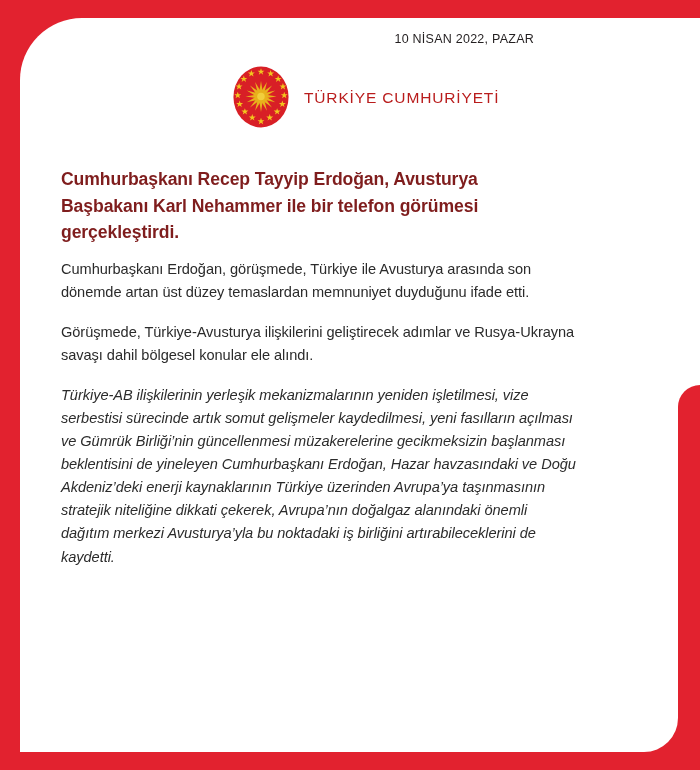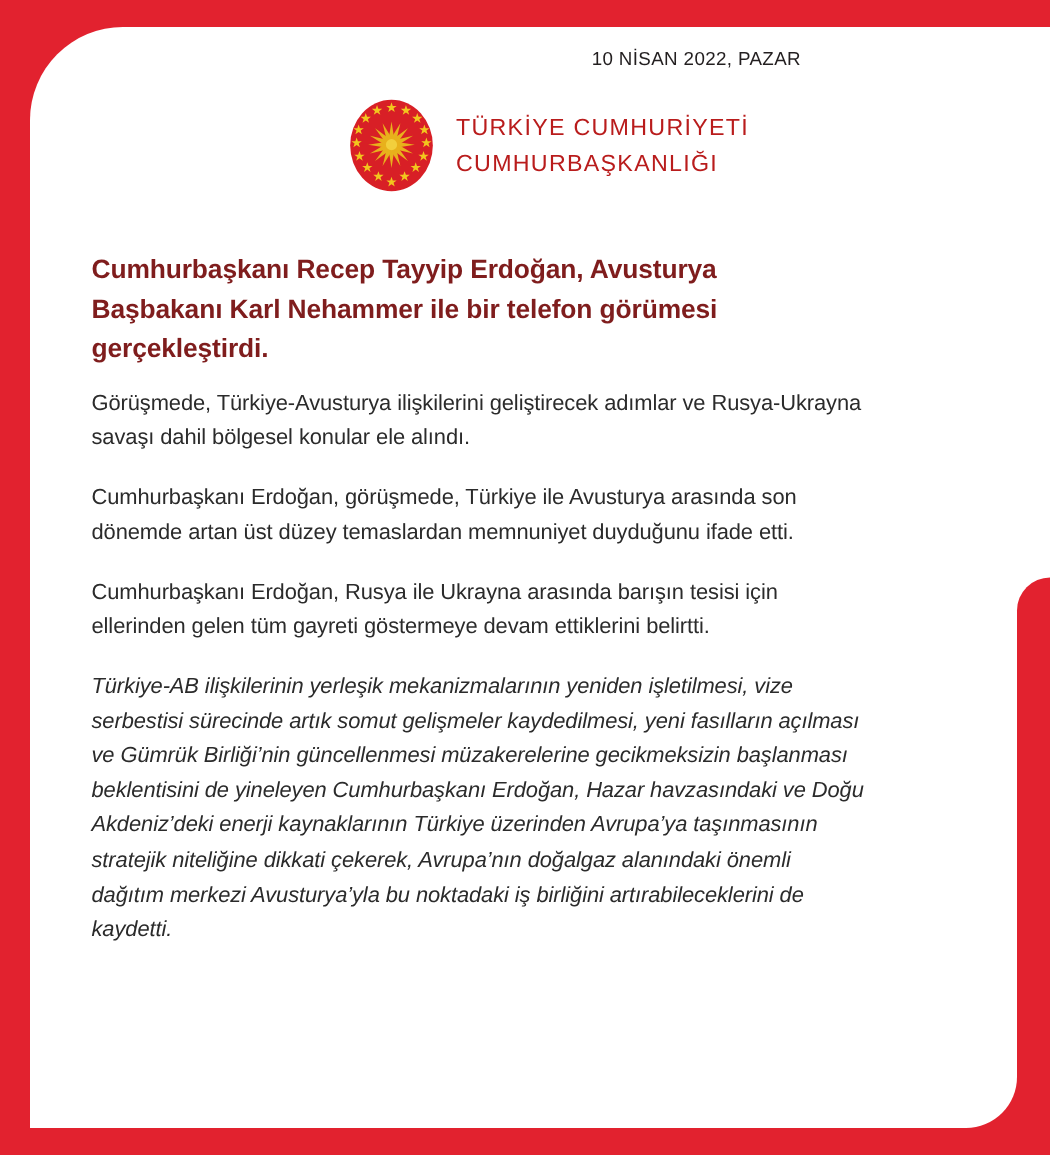--- a/index.html
+++ b/index.html
@@ -302,27 +302,25 @@
               <polygon points="0,-27 3.2,-7 0,0 -3.2,-7"></polygon>
             </g>
           <g transform="rotate(337.5)">
               <polygon points="0,-27 3.2,-7 0,0 -3.2,-7"></polygon>
             </g>
           <circle cx="0" cy="0" r="6.5" fill="#f2cf3c"></circle>
         </g>
       </svg>
       <div class="logo-text">
         <div class="logo-line">TÜRKİYE CUMHURİYETİ</div>
-        <div class="logo-line">CUMHURBAŞKANLIĞI</div>
       </div>
     </div>
 
     <div class="headline">Cumhurbaşkanı Recep Tayyip Erdoğan, Avusturya Başbakanı Karl Nehammer ile bir telefon görümesi gerçekleştirdi.</div>
 
     <div class="body">
+      <p class="para">Cumhurbaşkanı Erdoğan, görüşmede, Türkiye ile Avusturya arasında son dönemde artan üst düzey temaslardan memnuniyet duyduğunu ifade etti.</p>
       <p class="para">Görüşmede, Türkiye-Avusturya ilişkilerini geliştirecek adımlar ve Rusya-Ukrayna savaşı dahil bölgesel konular ele alındı.</p>
-      <p class="para">Cumhurbaşkanı Erdoğan, görüşmede, Türkiye ile Avusturya arasında son dönemde artan üst düzey temaslardan memnuniyet duyduğunu ifade etti.</p>
-      <p class="para">Cumhurbaşkanı Erdoğan, Rusya ile Ukrayna arasında barışın tesisi için ellerinden gelen tüm gayreti göstermeye devam ettiklerini belirtti.</p>
       <p class="para">Türkiye-AB ilişkilerinin yerleşik mekanizmalarının yeniden işletilmesi, vize serbestisi sürecinde artık somut gelişmeler kaydedilmesi, yeni fasılların açılması ve Gümrük Birliği’nin güncellenmesi müzakerelerine gecikmeksizin başlanması beklentisini de yineleyen Cumhurbaşkanı Erdoğan, Hazar havzasındaki ve Doğu Akdeniz’deki enerji kaynaklarının Türkiye üzerinden Avrupa’ya taşınmasının stratejik niteliğine dikkati çekerek, Avrupa’nın doğalgaz alanındaki önemli dağıtım merkezi Avusturya’yla bu noktadaki iş birliğini artırabileceklerini de kaydetti.</p>
     </div>
 
   </div>
 </div>
 
 </body></html>

